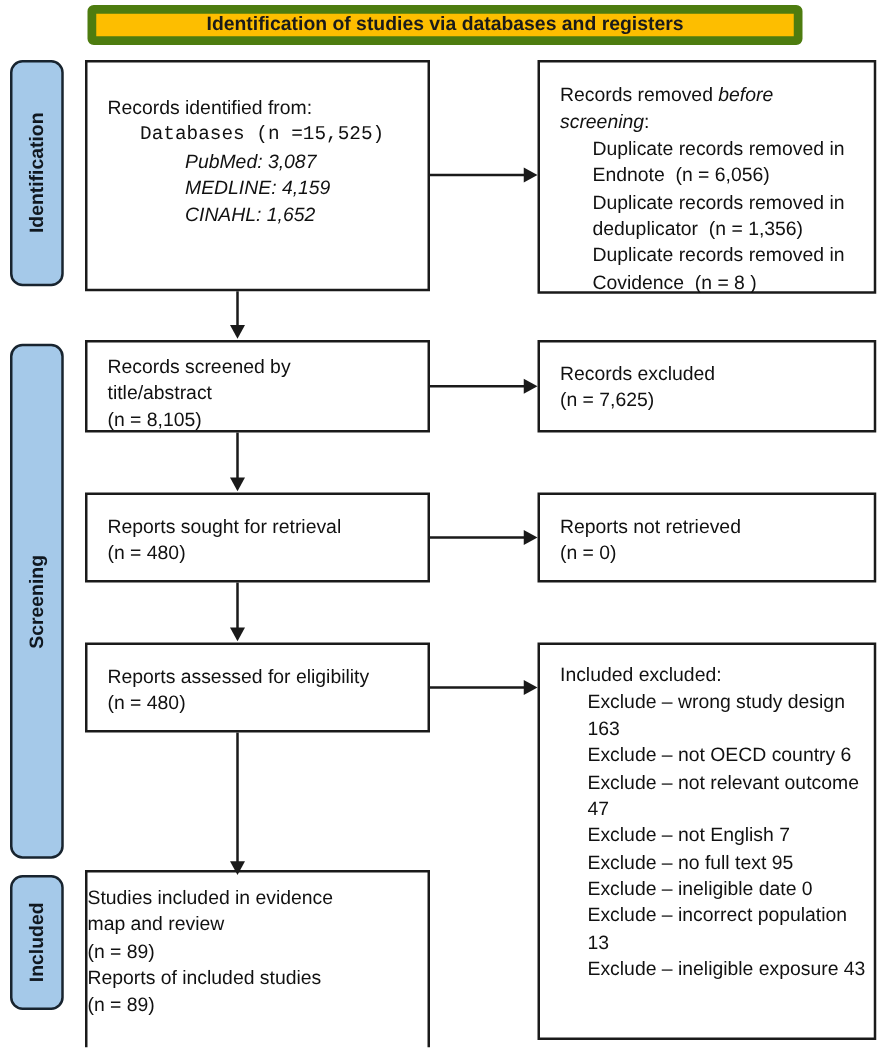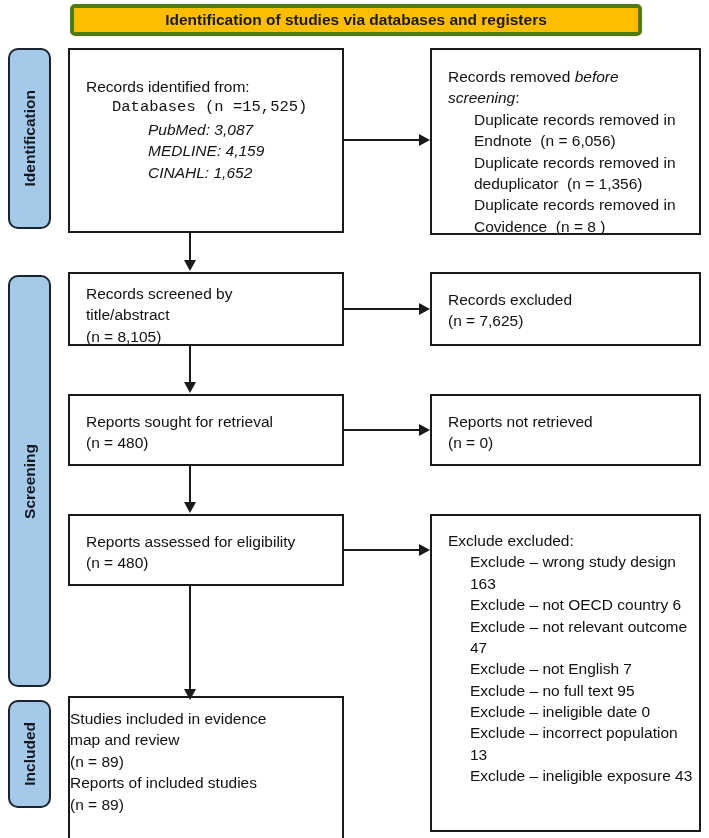--- a/index.html
+++ b/index.html
@@ -3,21 +3,21 @@
 <meta charset="utf-8">
 <style>
   html,body{margin:0;padding:0;background:#fff;}
   #canvas{
     position:relative;width:709px;height:838px;background:#ffffff;
     font-family:"Liberation Sans", sans-serif;color:#111;overflow:hidden;
   }
   
   .banner{
     position:absolute;left:70px;top:4px;width:572px;height:32px;
-    background:#FDBE00;border:4px solid #4d7c0f;border-radius:5px;
+    background:#FDBE00;border:7px solid #4d7c0f;border-radius:5px;
     display:flex;align-items:center;justify-content:center;
     font-weight:bold;font-size:15.5px;color:#1a1a1a;box-sizing:border-box;
   }
   
   .stage{
     position:absolute;left:8px;width:43px;background:#A5C9E9;
     border:2px solid #18242F;border-radius:10px;box-sizing:border-box;
     display:flex;align-items:center;justify-content:center;
   }
   .stage span{
@@ -116,21 +116,21 @@
     <div class="line">Records excluded</div>
     <div class="line">(n = 7,625)</div>
   </div>
 
   <div class="box" id="box-r3">
     <div class="line">Reports not retrieved</div>
     <div class="line">(n = 0)</div>
   </div>
 
   <div class="box" id="box-r4">
-    <div class="line">Exclude excluded:</div>
+    <div class="line">Included excluded:</div>
     <div class="line ind-r4">Exclude – wrong study design 163</div>
     <div class="line ind-r4">Exclude – not OECD country 6</div>
     <div class="line ind-r4">Exclude – not relevant outcome 47</div>
     <div class="line ind-r4">Exclude – not English 7</div>
     <div class="line ind-r4">Exclude – no full text 95</div>
     <div class="line ind-r4">Exclude – ineligible date 0</div>
     <div class="line ind-r4">Exclude – incorrect population 13</div>
     <div class="line ind-r4">Exclude – ineligible exposure 43</div>
   </div>
 

